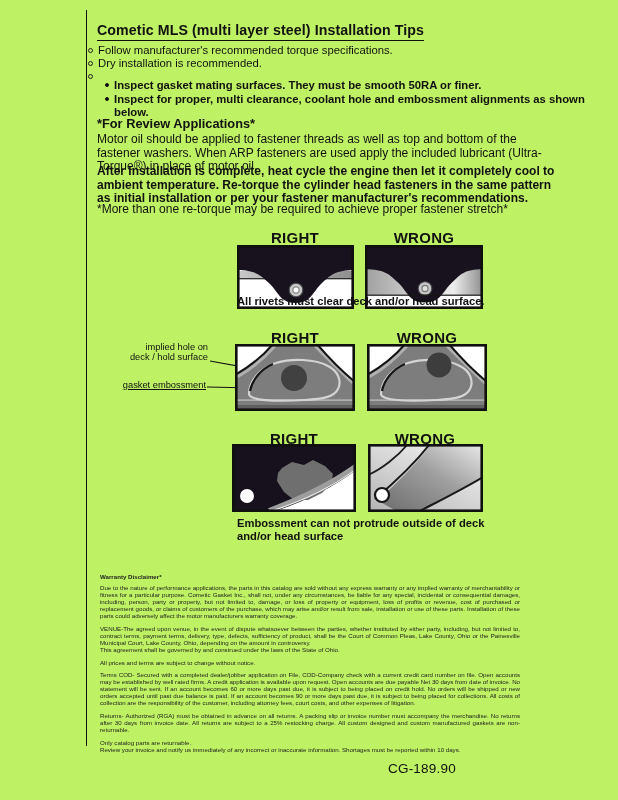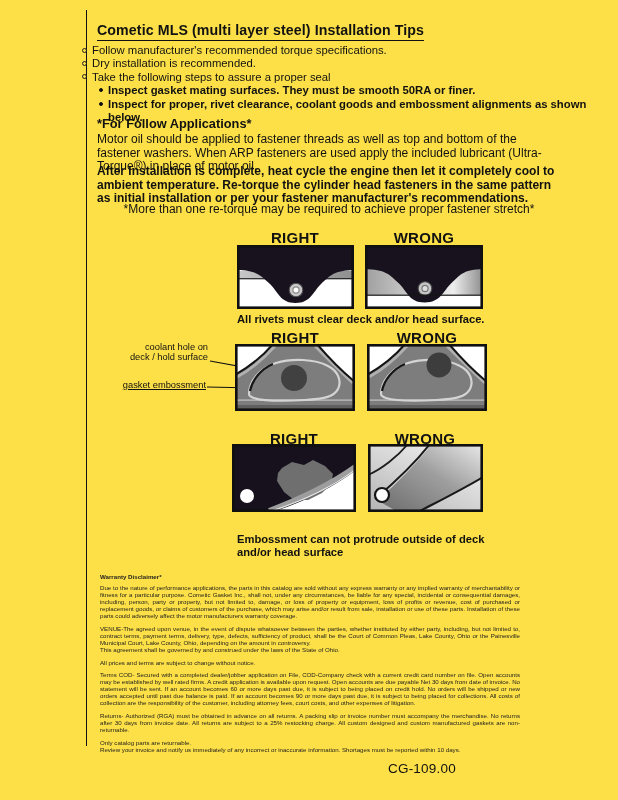--- a/index.html
+++ b/index.html
@@ -1,36 +1,36 @@
 <!DOCTYPE html>
 <html><head>
 <meta charset="utf-8">
 <style>
   * { margin:0; padding:0; box-sizing:border-box; }
   html,body { background:#ffffff; }
   .page {
-    position:relative; width:618px; height:800px; background:#fde047;
+    position:relative; width:618px; height:800px; background:#bef264;
     font-family:"Liberation Sans", sans-serif; color:#111; overflow:hidden;
   }
   .abs { position:absolute; }
   .vline { left:86px; top:10px; width:1.4px; height:736px; background:#111; }
   .title {
     left:97px; top:22px; font-size:14.2px; font-weight:bold;
     border-bottom:1.6px solid #111; padding-bottom:2px; letter-spacing:0.1px;
   }
-  .bullets { left:82px; top:44px; font-size:11.3px; line-height:13.4px; }
+  .bullets { left:88px; top:44px; font-size:11.3px; line-height:13.4px; }
   .brow { display:flex; align-items:flex-start; }
   .brow .mark { width:5px; height:5px; border:1px solid #222; border-radius:50%; margin:3.5px 5px 0 0; flex:0 0 auto; }
   .brow.sub { margin-left:17px;font-weight:bold; }
   .brow.sub .mark { background:#111; border-color:#111; width:4px; height:4px; margin-top:4px; }
   .dheading { left:97px; top:116px; font-size:12.8px; font-weight:bold; }
   .para { left:97px; width:464px; font-size:12px; line-height:13.5px; }
   .p1 { top:133px; }
   .p2 { top:165px;font-weight:bold; }
-  .p3 { top:203px;text-align:center; }
+  .p3 { top:203px; }
   .rw-label { font-size:15px; font-weight:600; letter-spacing:0.3px; width:90px; text-align:center; }
   .cap { font-weight:bold; font-size:11.2px; line-height:12.6px; }
   .diagram-svg { display:block; }
   .sidelabel { font-size:9.3px; line-height:10.2px; text-align:right; }
   .fine { left:100px; top:574px; width:420px; font-size:6.15px; line-height:6.9px; color:#1c1c1c; text-align:justify; }
   .fine .head { font-weight:bold; margin-bottom:4.5px; }
   .fine .gap { margin-top:6px; }
   .footer-code { left:388px; top:761px; font-size:13.5px; letter-spacing:0.2px; }
 </style>
 </head>
@@ -46,33 +46,32 @@
     <div class="brow">
         <span class="mark"></span>
         <span>Follow manufacturer's recommended torque specifications.</span>
       </div>
     <div class="brow">
         <span class="mark"></span>
         <span>Dry installation is recommended.</span>
       </div>
     <div class="brow">
         <span class="mark"></span>
-        <span>Take the following steps to assure a proper seal</span>
       </div>
     <div class="brow sub">
         <span class="mark"></span>
         <span>Inspect gasket mating surfaces.  They must be smooth 50RA or finer.</span>
       </div>
     <div class="brow sub">
         <span class="mark"></span>
-        <span>Inspect for proper, rivet clearance, coolant goods and embossment alignments as shown below.</span>
-      </div>
-  </div>
-
-  <div class="abs dheading">*For Follow Applications*</div>
+        <span>Inspect for proper, multi clearance, coolant hole and embossment alignments as shown below.</span>
+      </div>
+  </div>
+
+  <div class="abs dheading">*For Review Applications*</div>
   <div class="abs para p1">Motor oil should be applied to fastener threads as well as top and bottom of the fastener washers. When ARP fasteners are used apply the included lubricant (Ultra-Torque®) in place of motor oil.</div>
   <div class="abs para p2">After Installation is complete, heat cycle the engine then let it completely cool to ambient temperature. Re-torque the cylinder head fasteners in the same pattern as initial installation or per your fastener manufacturer's recommendations.</div>
   <div class="abs para p3">*More than one re-torque may be required to achieve proper fastener stretch*</div>
 
   <div class="abs rw-label" style="left:250px; top:229px;">RIGHT</div>
   <div class="abs rw-label" style="left:379px; top:229px;">WRONG</div>
 
   <svg class="abs diagram-svg" style="left:237px; top:245px;" width="117" height="64" viewBox="0 0 117 64">
     <rect x="0" y="0" width="117" height="64" fill="#ffffff"></rect>
     <defs>
@@ -102,27 +101,27 @@
     </defs>
     <rect x="0" y="24" width="118" height="26" fill="url(#g1w)"></rect>
     <rect x="0" y="50" width="118" height="14" fill="#ffffff"></rect>
     <path d="M0,0 H118 V24 C99,24.5 96,29 86,38.5 C78,46 76,57.5 59.5,57.5 C44,57.5 42,46 34,38.5 C24,29 20,24.5 0,24 Z" fill="#18121f"></path>
     <circle cx="60" cy="43.5" r="6.8" fill="#c8c8c8" stroke="#4c4c4c" stroke-width="1.1"></circle>
     <circle cx="60" cy="43.5" r="3.1" fill="#dedede" stroke="#777777" stroke-width="1.2"></circle>
     <rect x="0" y="49.6" width="118" height="1.2" fill="#141414"></rect>
     <rect x="1.3" y="1.3" width="115.4" height="61.4" fill="none" stroke="#101010" stroke-width="2.6"></rect>
   </svg>
 
-  <div class="abs cap" style="left:237px; top:313px;">All rivets must clear deck and/or head surface.</div>
+  <div class="abs cap" style="left:237px; top:295px;">All rivets must clear deck and/or head surface.</div>
 
   <div class="abs rw-label" style="left:250px; top:329px;">RIGHT</div>
   <div class="abs rw-label" style="left:382px; top:329px;">WRONG</div>
 
   <div class="abs sidelabel" style="left:100px; top:342px; width:108px;">
-    <div>coolant hole on</div>
+    <div>implied hole on</div>
     <div>deck / hold surface</div>
   </div>
   <div class="abs sidelabel" style="left:100px; top:380px; width:106px;text-decoration:underline;">gasket embossment</div>
 
   <svg class="abs" style="left:203px; top:340px;" width="100" height="60" viewBox="0 0 100 60">
     <line x1="7" y1="21" x2="83" y2="35" stroke="#111" stroke-width="1.2"></line>
     <line x1="4" y1="47" x2="52" y2="48" stroke="#111" stroke-width="1.2"></line>
   </svg>
 
   <svg class="abs diagram-svg" style="left:235px; top:344px;" width="120" height="67" viewBox="0 0 120 67">
@@ -184,32 +183,32 @@
     <rect x="0" y="0" width="115" height="68" fill="url(#g3bg)"></rect>
     <path d="M40,0 C30,12 14,25 0,31" fill="none" stroke="#1c1c1c" stroke-width="1.8"></path>
     <path d="M62,0 L115,0 L115,33 C94,45.5 72,56.5 51,67.5 L44,68 L30,68 L7,55 C26,39 47,19 62,0 Z" fill="url(#g3band)"></path>
     <path d="M60,4 C46,21 27,40 10,55" fill="none" stroke="#cfcfcf" stroke-width="1.2"></path>
     <path d="M62,0 C47,19 26,39 7,55" fill="none" stroke="#191919" stroke-width="2"></path>
     <path d="M115,33 C94,45.5 72,56.5 51,67.5" fill="none" stroke="#191919" stroke-width="2"></path>
     <circle cx="14" cy="51" r="7" fill="#ffffff" stroke="#161616" stroke-width="2.2"></circle>
     <rect x="1.3" y="1.3" width="112.4" height="65.4" fill="none" stroke="#101010" stroke-width="2.6"></rect>
   </svg>
 
-  <div class="abs cap" style="left:237px; top:517px; width:260px;margin-top:16px;">
+  <div class="abs cap" style="left:237px; top:517px; width:260px;">
     <div>Embossment can not protrude outside of deck</div>
     <div>and/or head surface</div>
   </div>
 
   <div class="abs fine">
     <div class="head">Warranty Disclaimer*</div>
     <div>Due to the nature of performance applications, the parts in this catalog are sold without any express warranty or any implied warranty of merchantability or fitness for a particular purpose.  Cometic Gasket Inc., shall not, under any circumstances, be liable for any special, incidental or consequential damages, including, person, party or property, but not limited to, damage, or loss of property or equipment, loss of profits or revenue, cost of purchased or replacement goods, or claims of customers of the purchase, which may arise and/or result from sale, installation or use of these parts.  Installation of these parts could adversely affect the motor manufacturers warranty coverage.</div>
     <div class="gap">VENUE-The agreed upon venue, in the event of dispute whatsoever between the parties, whether instituted by either party, including, but not limited to, contract terms, payment terms, delivery, type, defects, sufficiency of product, shall be the Court of Common Pleas, Lake County, Ohio or the Painesville Municipal Court, Lake County, Ohio, depending on the amount in controversy.</div>
     <div>This agreement shall be governed by and construed under the laws of the State of Ohio.</div>
     <div class="gap">All prices and terms are subject to change without notice.</div>
     <div class="gap">Terms COD- Secured with a completed dealer/jobber application on File, COD-Company check with a current credit card number on file.  Open accounts may be established by well rated firms.  A credit application is available upon request.  Open accounts are due payable Net 30 days from date of invoice.  No statement will be sent.  If an account becomes 60 or more days past due, it is subject to being placed on credit hold.  No orders will be shipped or new orders accepted until past due balance is paid.  If an account becomes 90 or more days past due, it is subject to being placed for collections.  All costs of collection are the responsibility of the customer, including attorney fees, court costs, and other expenses of litigation.</div>
     <div class="gap">Returns- Authorized (RGA) must be obtained in advance on all returns.  A packing slip or invoice number must accompany the merchandise.  No returns after 30 days from invoice date.  All returns are subject to a 25% restocking charge.  All custom designed and custom manufactured gaskets are non-returnable.</div>
     <div class="gap">Only catalog parts are returnable.</div>
     <div>Review your invoice and notify us immediately of any incorrect or inaccurate information.  Shortages must be reported within 10 days.</div>
   </div>
 
-  <div class="abs footer-code">CG-109.00</div>
+  <div class="abs footer-code">CG-189.90</div>
 
 </div>
 
 </body></html>

